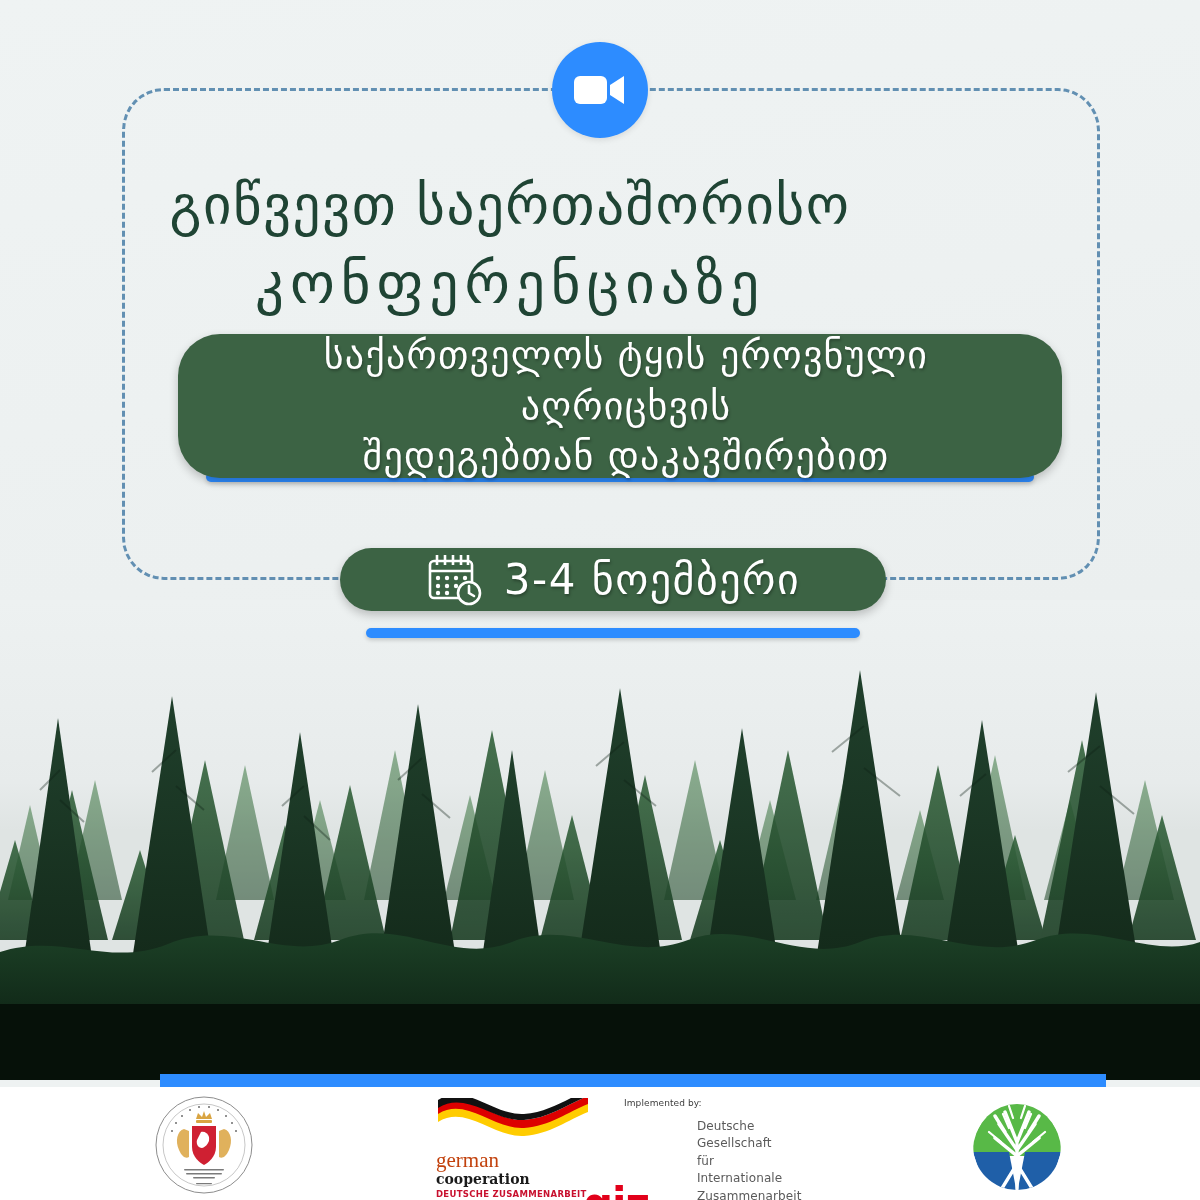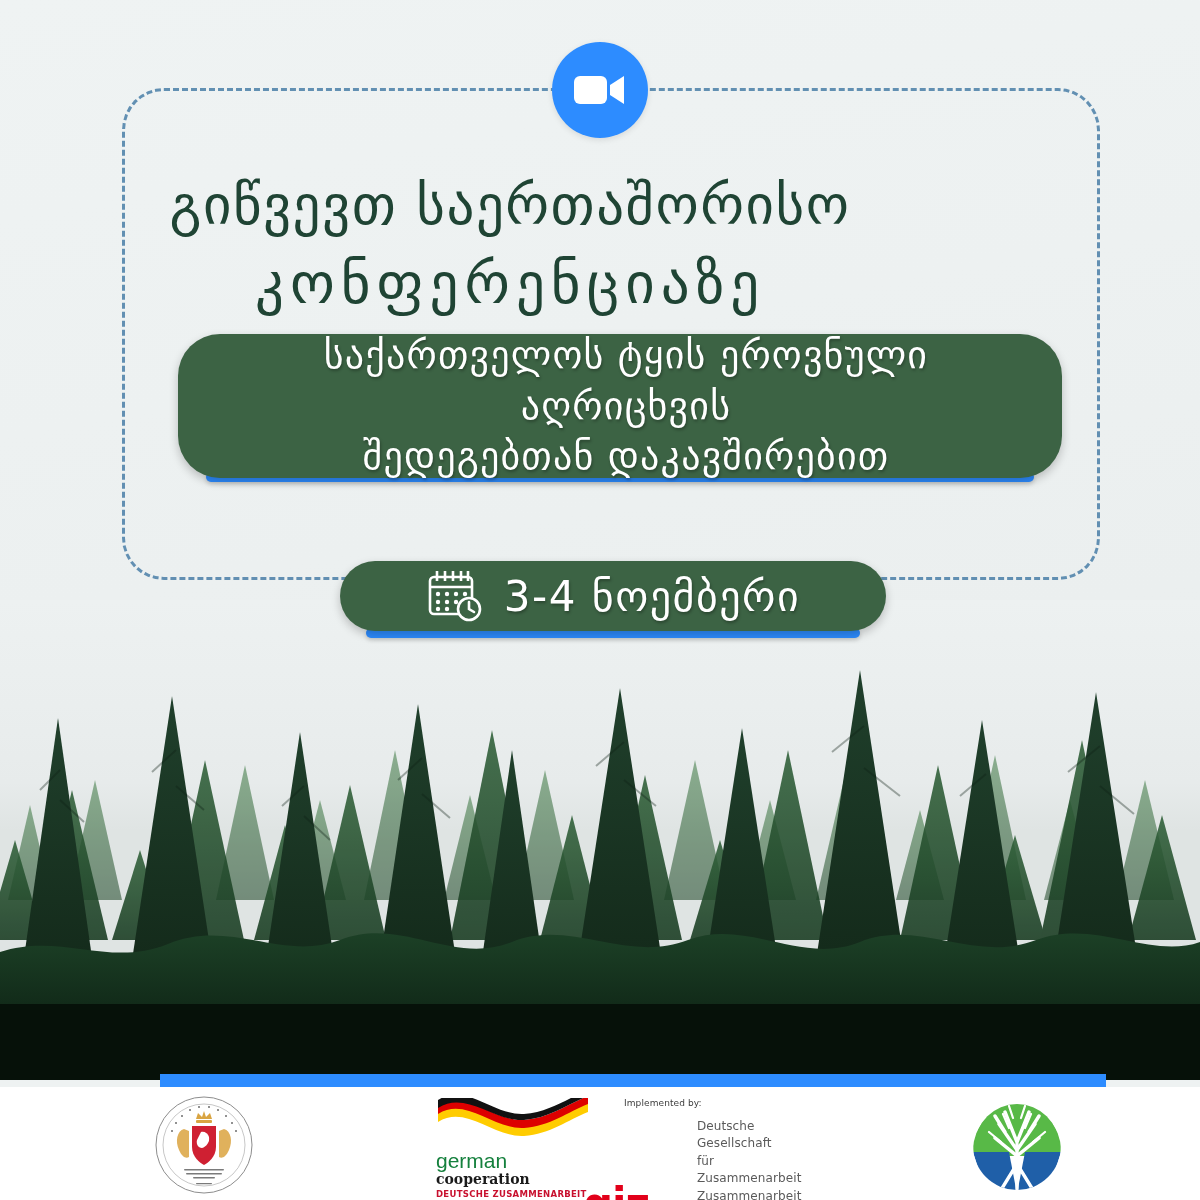--- a/index.html
+++ b/index.html
@@ -87,22 +87,22 @@
     padding:0 26px;
   }
   .subtitle-text {
     font-size:38px; line-height:1.34; letter-spacing:1.2px;
     text-shadow:1px 2px 3px rgba(0,0,0,.30);
     margin-left:12px;
   }
   .subtitle-underline { left:206px; top:472px; width:828px; }
 
   .date-panel {
-    left:340px; top:548px; width:546px; height:70px;
-    display:flex; align-items:center; justify-content:center; gap:18px;margin-top:13px;
+    left:340px; top:548px; width:546px; height:63px;
+    display:flex; align-items:center; justify-content:center; gap:18px;
   }
   .date-text {
     font-size:42px; letter-spacing:1.5px;
     text-shadow:1px 2px 3px rgba(0,0,0,.30);
   }
   .date-underline { left:366px; top:628px; width:494px; }
   .cal-icon { display:block; }
 
   
   .footer-rule {
@@ -130,21 +130,21 @@
   .giz-word {
     font-family:"DejaVu Sans","Liberation Sans",sans-serif;
     font-size:42px; font-weight:700; color:#e2001a;
     line-height:.9; letter-spacing:-1px;
   }
   .giz-desc { font-size:12px; color:#5a5a5a; line-height:1.45; letter-spacing:.1px;margin-left:40px; }
   
   .agency { left:965px; top:1094px; width:104px; height:104px; }
 
   .gc-text { position:absolute; left:4px; top:52px; }
-  .gc-l1 { font-family:Liberation Sans, sans-serif; font-size:21px; color:#15803d; line-height:1; }
+  .gc-l1 { font-family:Liberation Serif, serif; font-size:21px; color:#c2410c; line-height:1; }
   .gc-l2 { font-family:"DejaVu Serif","Liberation Serif",serif; font-size:14px; font-weight:700; color:#1a1a1a; line-height:1.15; }
   .gc-l3 { font-size:8.5px; font-weight:700; color:#c8102e; letter-spacing:.3px; margin-top:2px; }
 </style>
 </head>
 <body>
 
 <div id="poster">
 
   <div class="sky"></div>
 
@@ -344,21 +344,21 @@
         <div class="gc-l3">DEUTSCHE ZUSAMMENARBEIT</div>
       </div>
     </div>
 
     <div class="logo giz" style="left:583px;top:11px;">
       <div class="giz-impl">Implemented by:</div>
       <div class="giz-row">
         <div class="giz-word">giz</div>
         <div class="giz-desc">
           <div>Deutsche Gesellschaft</div>
-          <div>für Zusammenarbeit</div>
+          <div>für Internationale</div>
           <div>Zusammenarbeit (GIZ) GmbH</div>
         </div>
       </div>
     </div>
 
     <div class="logo agency" style="left:965px;top:7px;">
       <svg width="104" height="104" viewBox="0 0 104 104">
         <defs>
           <clipPath id="circClip">
               <circle cx="52" cy="52" r="44"></circle>

